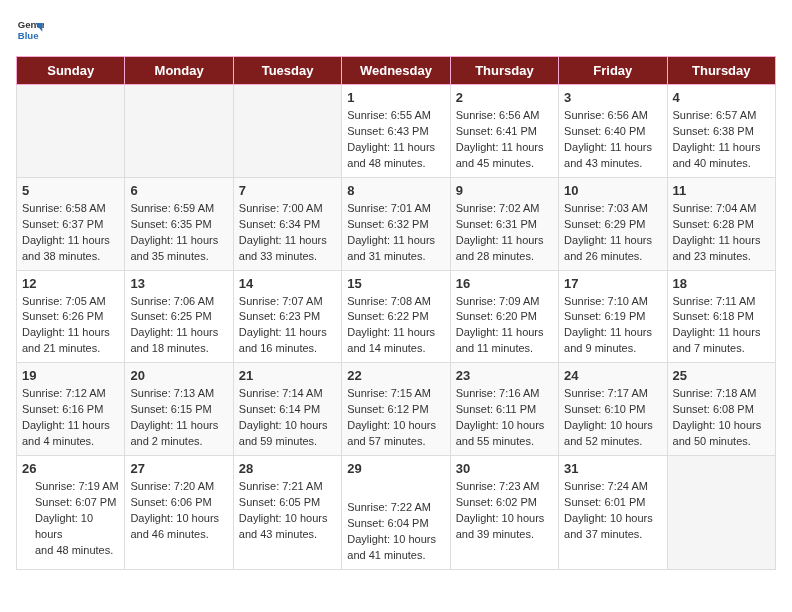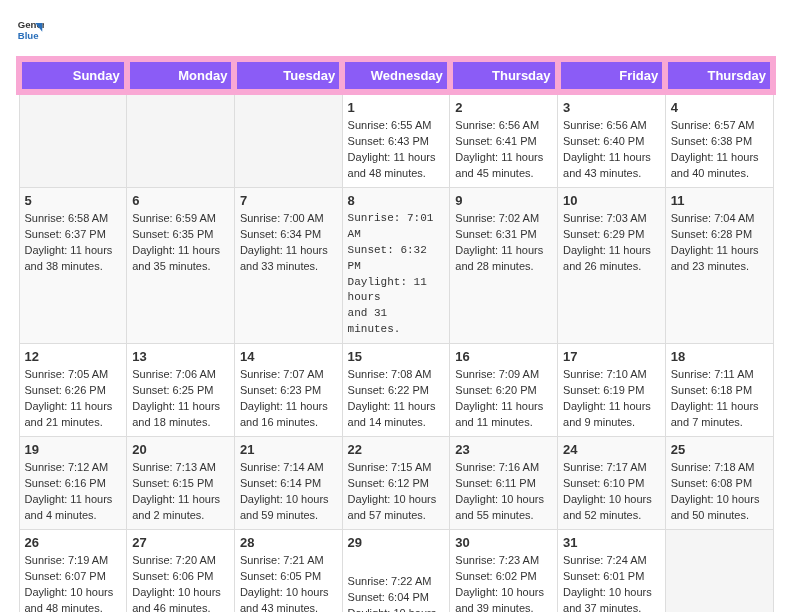--- a/index.html
+++ b/index.html
@@ -36,26 +36,26 @@
     .location {
       font-size: 14px;
       color: #444;
     }
     .calendar {
       width: 100%;
       border-collapse: collapse;
       border: 1px solid #ccc;
     }
     .calendar th {
-      background-color: #8b5cf6;
+      background-color: #7f1d1d;
       color: #fff;
       font-size: 13px;
       padding: 6px 4px;
-      text-align: right;
-      border: 6px solid #f9a8d4;
+      text-align: center;
+      border: 1px solid #f9a8d4;
       font-weight: bold;
     }
     .calendar td {
       vertical-align: top;
       padding: 5px 5px;
       border: 1px solid #ddd;
       font-size: 10.5px;
       color: #333;
       width: calc(100%/7);
       height: 90px;
@@ -158,21 +158,21 @@
         </td>
         <td>
           <div class="day-number">7</div>
           <div class="day-info" style="white-space: pre-line;">Sunrise: 7:00 AM
 Sunset: 6:34 PM
 Daylight: 11 hours
 and 33 minutes.</div>
         </td>
         <td>
           <div class="day-number">8</div>
-          <div class="day-info" style="white-space: pre-line; font-family: Liberation Mono, monospace;">Sunrise: 7:01 AM
+          <div class="day-info" style="white-space: pre-line;">Sunrise: 7:01 AM
 Sunset: 6:32 PM
 Daylight: 11 hours
 and 31 minutes.</div>
         </td>
         <td>
           <div class="day-number">9</div>
           <div class="day-info" style="white-space: pre-line;">Sunrise: 7:02 AM
 Sunset: 6:31 PM
 Daylight: 11 hours
 and 28 minutes.</div>
@@ -290,21 +290,21 @@
           <div class="day-number">25</div>
           <div class="day-info" style="white-space: pre-line;">Sunrise: 7:18 AM
 Sunset: 6:08 PM
 Daylight: 10 hours
 and 50 minutes.</div>
         </td>
       </tr>
       <tr>
         <td>
           <div class="day-number">26</div>
-          <div class="day-info" style="white-space: pre-line;">Sunrise: 7:19 AM
+          <div class="day-info" style="white-space: pre-line; margin-left: 13px;">Sunrise: 7:19 AM
 Sunset: 6:07 PM
 Daylight: 10 hours
 and 48 minutes.</div>
         </td>
         <td>
           <div class="day-number">27</div>
           <div class="day-info" style="white-space: pre-line;">Sunrise: 7:20 AM
 Sunset: 6:06 PM
 Daylight: 10 hours
 and 46 minutes.</div>

